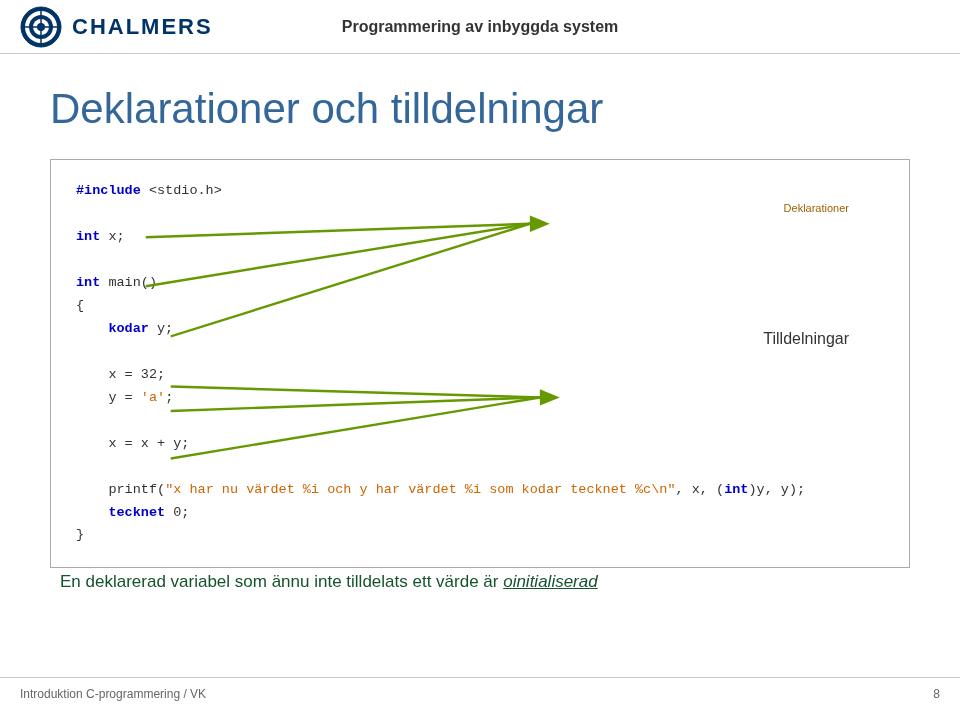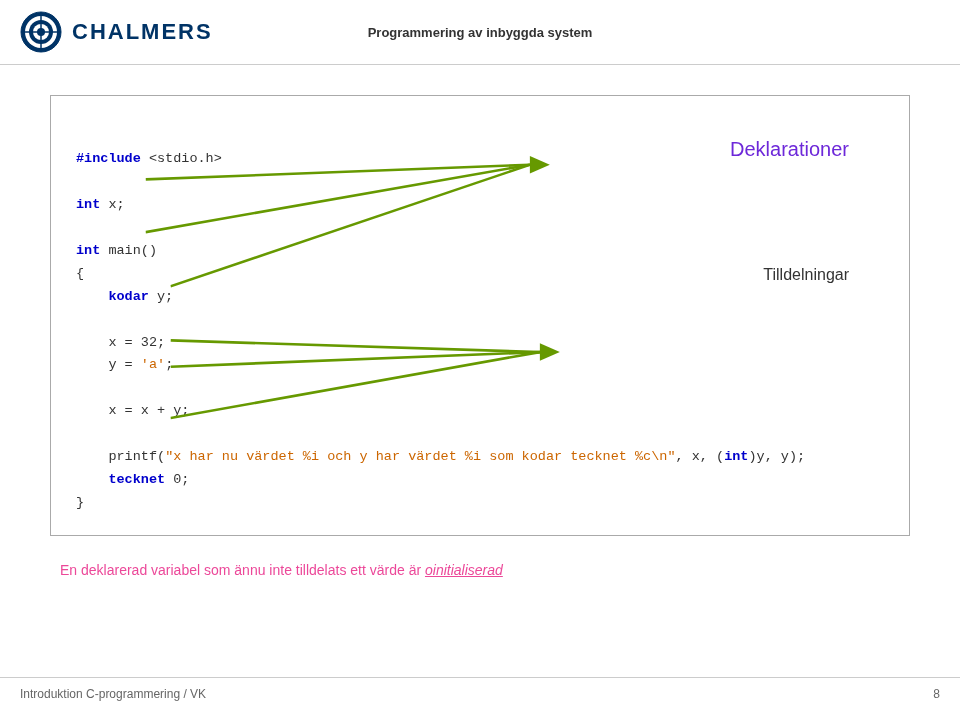--- a/index.html
+++ b/index.html
@@ -10,21 +10,21 @@
       background: #ffffff;
       font-family: 'Segoe UI', Arial, sans-serif;
       overflow: hidden;
       position: relative;
     }
 
     
     .header {
       display: flex;
       align-items: center;
-      height: 65px;
+      height: 54px;
       border-bottom: 1px solid #cccccc;
       padding: 0 20px;
     }
 
     .logo-area {
       display: flex;
       align-items: center;
       width: 229px;
     }
 
@@ -37,21 +37,21 @@
     .logo-text {
       font-size: 22px;
       font-weight: 700;
       letter-spacing: 2px;
       color: #003366;
     }
 
     .header-title {
       flex: 1;
       text-align: center;
-      font-size: 13px;
+      font-size: 16px;
       font-weight: 600;
       color: #333333;
     }
 
     
     .main-content {
       padding: 30px 50px 20px 50px;
     }
 
     .slide-title {
@@ -70,39 +70,38 @@
       position: relative;
       min-height: 320px;
     }
 
     .code-area {
       font-family: 'Courier New', Courier, monospace;
       font-size: 13.5px;
       color: #333333;
       line-height: 1.7;
       white-space: pre;
-      margin-top: 32px;
     }
 
     .code-keyword {
       color: #0000cc;
       font-weight: bold;
     }
 
     .code-string {
       color: #cc6600;
     }
 
     
     .annotation-deklarationer {
       position: absolute;
       top: 42px;
       right: 60px;
-      font-size: 20px;
-      color: #6d28d9;
+      font-size: 11px;
+      color: #a16207;
     }
 
     .annotation-tilldelningar {
       position: absolute;
       top: 170px;
       right: 60px;
       font-size: 16px;
       color: #333333;
     }
 
@@ -111,23 +110,23 @@
       position: absolute;
       top: 0;
       left: 0;
       width: 100%;
       height: 100%;
       pointer-events: none;
     }
 
     
     .bottom-note {
-      margin-top: 26px;
-      font-size: 14px;
-      color: #ec4899;
+      margin-top: 4px;
+      font-size: 17px;
+      color: #14532d;
       padding: 0 10px;
     }
 
     .bottom-note .underline-italic {
       font-style: italic;
       text-decoration: underline;
     }
 
     
     .footer {
@@ -165,20 +164,21 @@
       <line x1="21" y1="1" x2="21" y2="41" stroke="#003366" stroke-width="1.5"></line>
       <line x1="1" y1="21" x2="41" y2="21" stroke="#003366" stroke-width="1.5"></line>
     </svg>
     <span class="logo-text">CHALMERS</span>
   </div>
   <div class="header-title">Programmering av inbyggda system</div>
   <div style="width:229px"></div>
 </div>
 
 <div class="main-content">
+  <h1 class="slide-title">Deklarationer och tilldelningar</h1>
 
   <div class="code-box-wrapper">
     <div class="code-box">
       <div class="code-area"><span class="code-keyword">#include</span> &lt;stdio.h&gt;
 
 <span class="code-keyword">int</span> x;
 
 <span class="code-keyword">int</span> main()
 {
     <span class="code-keyword">kodar</span> y;

